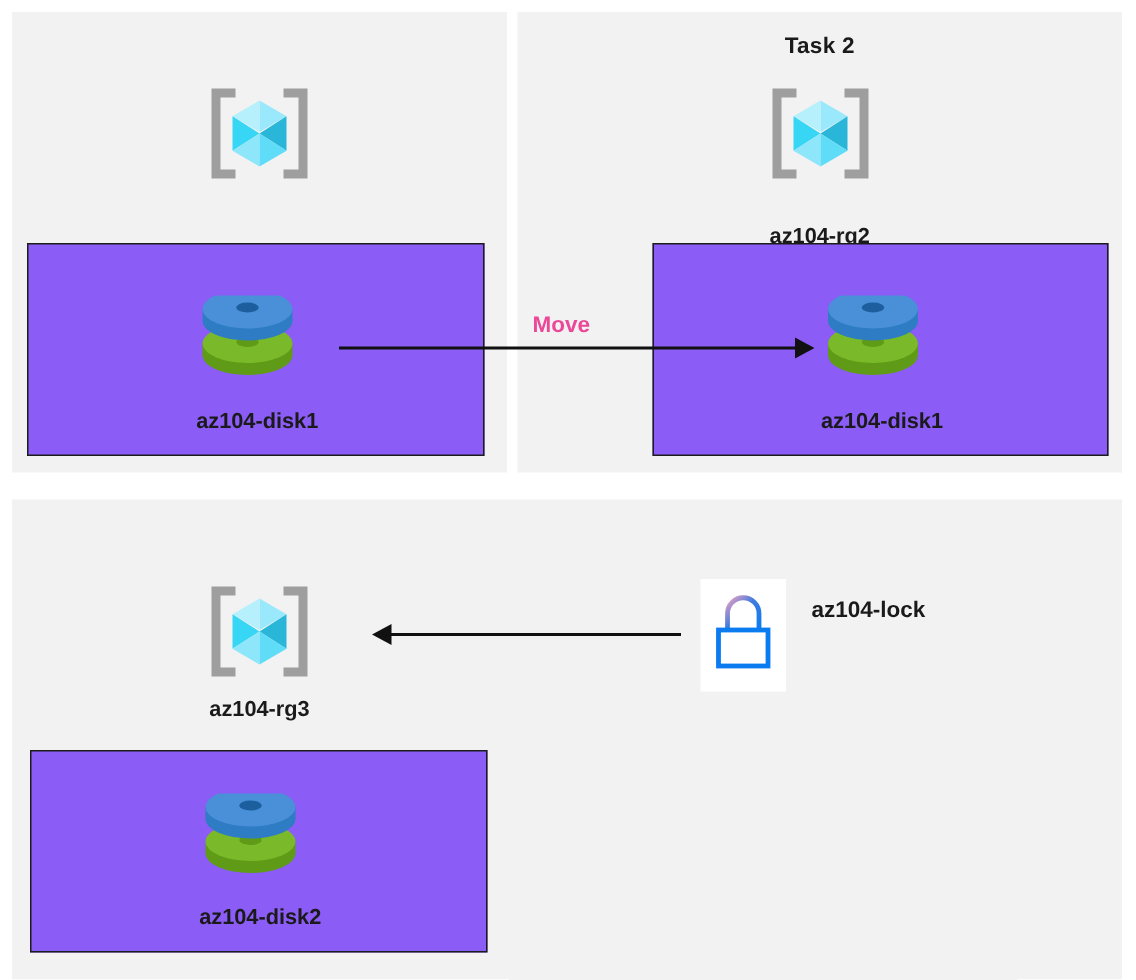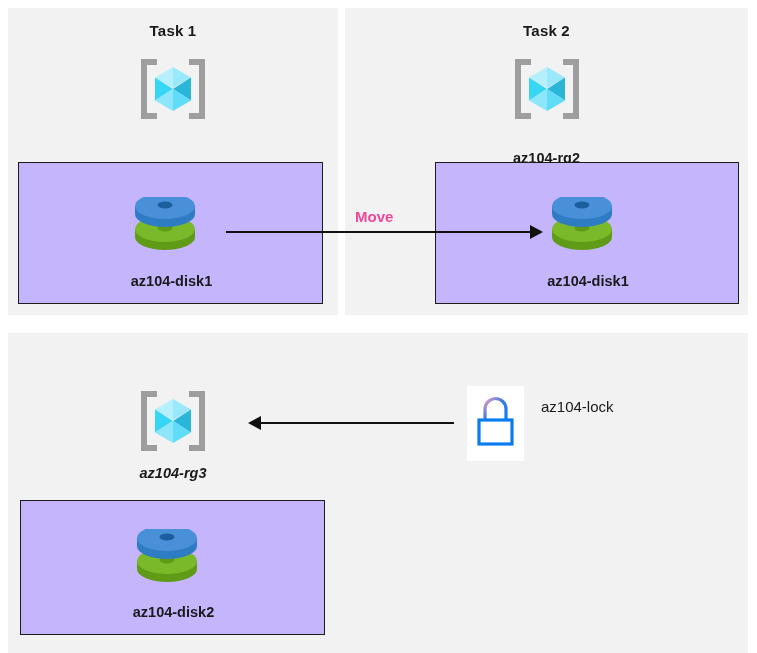--- a/index.html
+++ b/index.html
@@ -35,21 +35,21 @@
     position: absolute;
     font-size: 14.5px;
     font-weight: bold;
     color: #1a1a1a;
     text-align: center;
     white-space: nowrap;
   }
   .inner-box {
     position: absolute;
     border: 1.6px solid #1c1c1c;
-    background: #c4b5fd;
+    background: #8b5cf6;
     box-sizing: border-box;
     padding-left: 36px;
   }
   .icon-wrap {
     position: absolute;
   }
   .rg-icon { width: 74px; height: 62px; }
   .disk-icon { width: 72px; height: 68px; }
 
   
@@ -80,32 +80,31 @@
     white-space: nowrap;
   }
 
   .lock-tile {
     position: absolute;
     background: #ffffff;
   }
   .lock-text {
     position: absolute;
     font-size: 15px;
-    font-weight: normal;
+    font-weight: bold;
     color: #1a1a1a;
     line-height: 23px;
     white-space: nowrap;
   }
 </style>
 </head>
 <body>
 
 <div class="panel" id="panel-task1">
 
-  <div class="task-title" style="left:0; top:14px; width:330px;">Task 1</div>
 
   <div class="icon-wrap rg-icon" style="left:128px; top:50px;">
     <svg viewBox="0 0 74 62" width="74" height="62">
       <path d="M18 4 L8 4 L8 58 L18 58" fill="none" stroke="#9e9e9e" stroke-width="6" stroke-linecap="square"></path>
       <path d="M56 4 L66 4 L66 58 L56 58" fill="none" stroke="#9e9e9e" stroke-width="6" stroke-linecap="square"></path>
       <polygon points="37,9 55,19.5 37,30" fill="#9ae8fb"></polygon>
       <polygon points="37,9 19,19.5 37,30" fill="#b7f0fd"></polygon>
       <polygon points="19,19.5 19,42.5 37,31" fill="#37d6f5"></polygon>
       <polygon points="55,19.5 55,42.5 37,31" fill="#29b6d8"></polygon>
       <polygon points="19,42.5 37,53 37,31" fill="#8ee6fb"></polygon>
@@ -184,21 +183,21 @@
       <path d="M56 4 L66 4 L66 58 L56 58" fill="none" stroke="#9e9e9e" stroke-width="6" stroke-linecap="square"></path>
       <polygon points="37,9 55,19.5 37,30" fill="#9ae8fb"></polygon>
       <polygon points="37,9 19,19.5 37,30" fill="#b7f0fd"></polygon>
       <polygon points="19,19.5 19,42.5 37,31" fill="#37d6f5"></polygon>
       <polygon points="55,19.5 55,42.5 37,31" fill="#29b6d8"></polygon>
       <polygon points="19,42.5 37,53 37,31" fill="#8ee6fb"></polygon>
       <polygon points="55,42.5 37,53 37,31" fill="#5fdcf7"></polygon>
     </svg>
   </div>
 
-  <div class="res-label" style="left:0; top:132px; width:330px;font-style:italic;">az104-rg3</div>
+  <div class="res-label" style="left:0; top:132px; width:330px;">az104-rg3</div>
 
   <div class="inner-box" style="left:12px; top:167px; width:305px; height:135px;">
 
     <div class="icon-wrap disk-icon" style="left:110px; top:28px;">
       <svg viewBox="0 0 72 68" width="72" height="68">
         <ellipse cx="36" cy="40" rx="30" ry="13" fill="#5f9b16"></ellipse>
         <rect x="6" y="32" width="60" height="8" fill="#5f9b16"></rect>
         <ellipse cx="36" cy="32" rx="30" ry="13" fill="#7ab929"></ellipse>
         <ellipse cx="36" cy="31" rx="7.5" ry="3.4" fill="#5f9b16"></ellipse>
         <ellipse cx="36" cy="17" rx="30" ry="13" fill="#2e7cc4"></ellipse>

